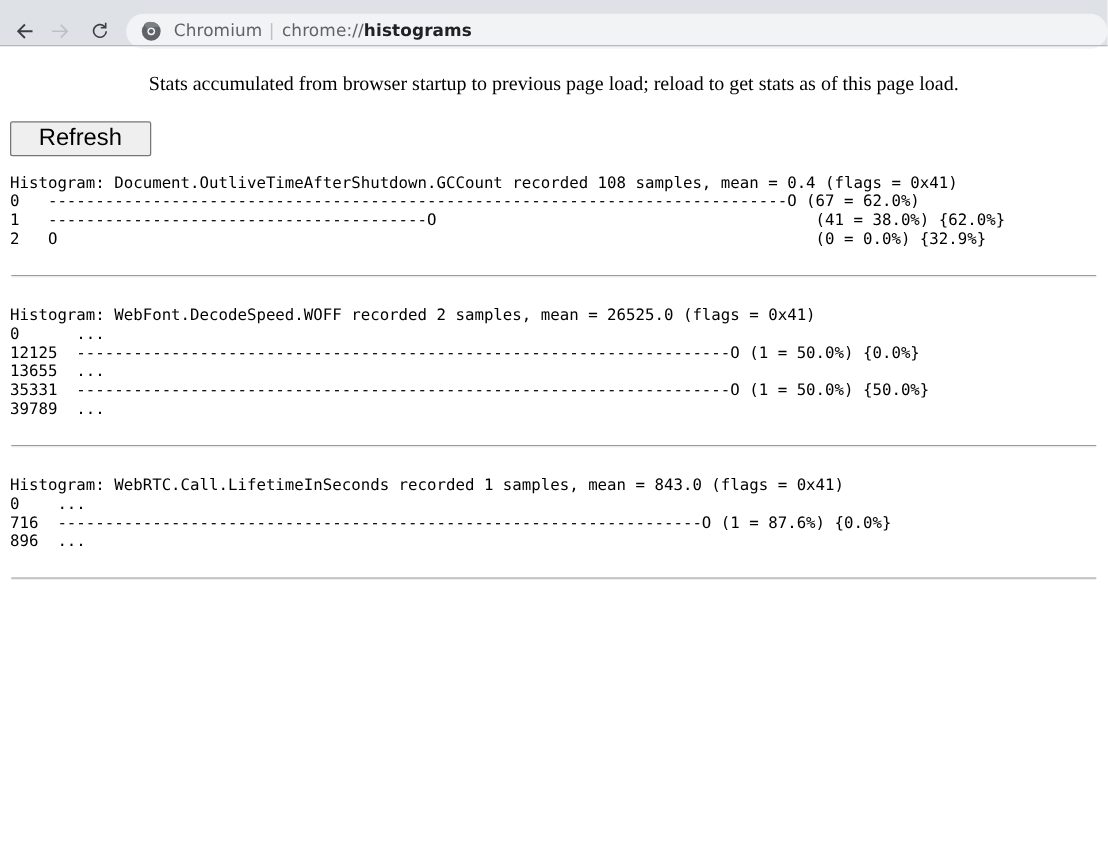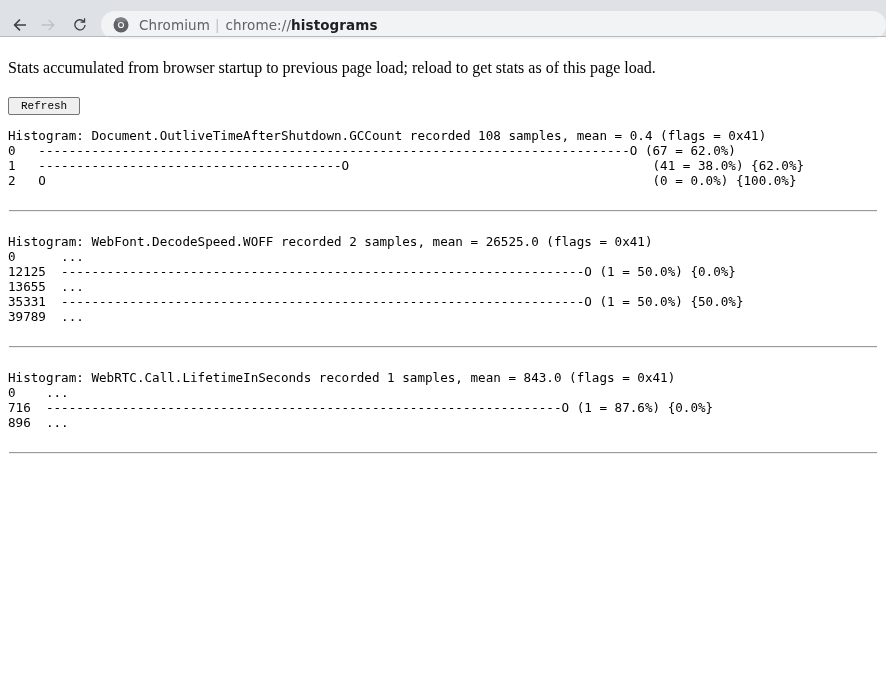--- a/index.html
+++ b/index.html
@@ -84,29 +84,30 @@
     box-sizing: border-box;
     height: 648px;
     overflow: hidden;
   }
   #intro {
     font-family: "Liberation Serif", serif;
     font-size: 16px;
     color: #000000;
     margin: 13px 0 0 0;
     line-height: 1.2;
+    text-align: center;
   }
   #refresh-button {
-    font-family: Liberation Mono, monospace;
-    font-size: 11px;
+    font-family: Liberation Sans, sans-serif;
+    font-size: 19px;
     color: #000000;
     background: #efefef;
     border: 1px solid #767676;
     border-radius: 2px;
-    padding: 2px 12px;
+    padding: 2px 22px;
     margin: 20px 0 0 0;
     display: inline-block;
     line-height: normal;
   }
 
   .histogram-block {
     margin: 0;
   }
   pre.histogram {
     font-family: "DejaVu Sans Mono", "Liberation Mono", monospace;
@@ -173,21 +174,21 @@
 
   <p id="intro">Stats accumulated from browser startup to previous page load; reload to get stats as of this page load.</p>
 
   <button id="refresh-button">Refresh</button>
 
   <div id="histogram-list">
       <div class="histogram-block">
         <pre class="histogram">Histogram: Document.OutliveTimeAfterShutdown.GCCount recorded 108 samples, mean = 0.4 (flags = 0x41)
 0   ------------------------------------------------------------------------------O (67 = 62.0%)
 1   ----------------------------------------O                                        (41 = 38.0%) {62.0%}
-2   O                                                                                (0 = 0.0%) {100.0%}</pre>
+2   O                                                                                (0 = 0.0%) {32.9%}</pre>
         <hr class="block-sep">
       </div>
       <div class="histogram-block">
         <pre class="histogram">Histogram: WebFont.DecodeSpeed.WOFF recorded 2 samples, mean = 26525.0 (flags = 0x41)
 0      ...
 12125  ---------------------------------------------------------------------O (1 = 50.0%) {0.0%}
 13655  ...
 35331  ---------------------------------------------------------------------O (1 = 50.0%) {50.0%}
 39789  ...</pre>
         <hr class="block-sep">

